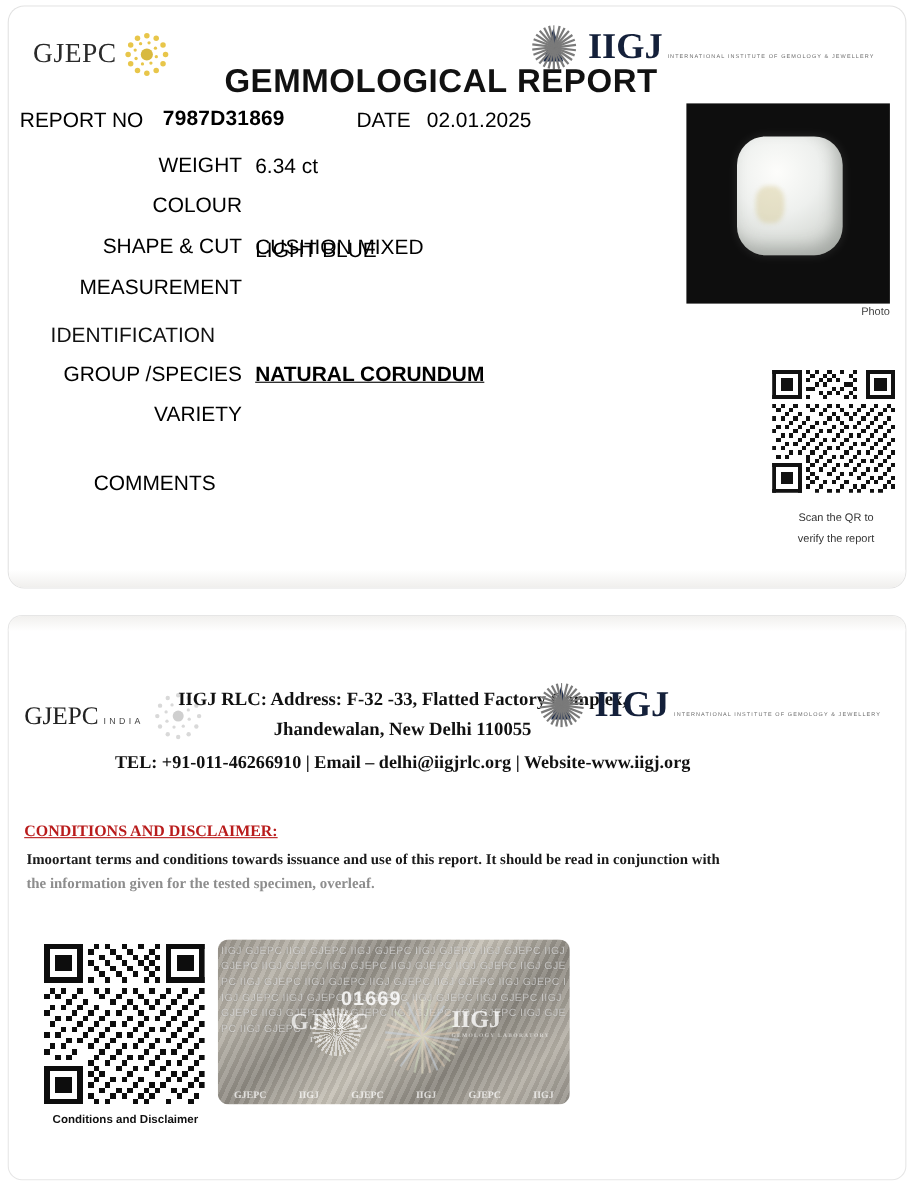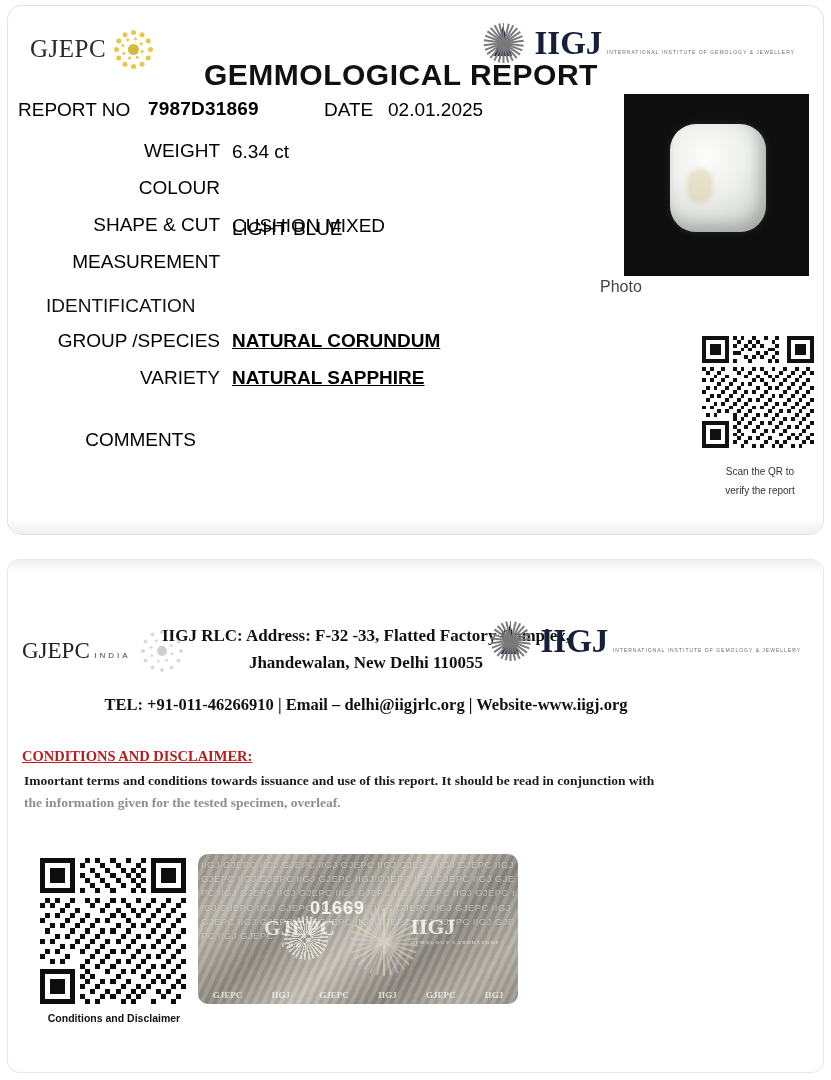--- a/index.html
+++ b/index.html
@@ -190,25 +190,25 @@
     left: 18%;
     top: 42%;
     width: 26px;
     height: 34px;
     border-radius: 40%;
     background: rgba(205,190,120,.35);
     filter: blur(2px);
   }
   .photo-caption {
     position: absolute;
-    left: 592px;
+    left: 616px;
     top: 272px;
     width: 185px;
-    text-align: left;
-    font-size: 16px;
+    text-align: right;
+    font-size: 10px;
     color: #444;
   }
 
   .qr-top {
     position: absolute;
     left: 694px;
     top: 330px;
     width: 112px;
     height: 112px;
   }
@@ -288,21 +288,21 @@
     top: 62px;
     width: 620px;
     text-align: center;
     font-family: "Liberation Serif", serif;
     font-weight: 700;
     font-size: 17px;
     color: #111;
     line-height: 1.6;
   }
   .addr .l2 { display:block; }
-  .addr .l3 { display:block; margin-top: 16px; font-size: 16.5px;}
+  .addr .l3 { display:block; margin-top: 4px; font-size: 16.5px;}
 
   .iigj-logo2 {
     position: absolute;
     right: 22px;
     top: 58px;
     display: flex;
     align-items: center;
     gap: 7px;
   }
 
@@ -542,21 +542,20 @@
   <div class="f-value" style="top:209px;">CUSHION MIXED</div>
 
   <div class="f-label" style="left:0px; top:245px;">MEASUREMENT</div>
 
   <div class="row-line" style="left:38px; top:289px;">IDENTIFICATION</div>
 
   <div class="f-label" style="left:0px; top:324px;">GROUP /SPECIES</div>
   <div class="f-value val-b" style="top:324px; font-weight:700;">NATURAL CORUNDUM</div>
 
   <div class="f-label" style="left:0px; top:361px;">VARIETY</div>
-  <div class="f-value val-b" style="top:361px; font-weight:700;">NATURAL SAPPHIRE</div>
 
   <div class="f-label" style="left:-24px; top:423px;">COMMENTS</div>
 
   <div class="photo-box">
     <div class="gem"></div>
   </div>
   <div class="photo-caption">Photo</div>
 
   <div class="qr-top">
     <svg viewBox="0 0 29 29" width="112" height="112" shape-rendering="crispEdges">

